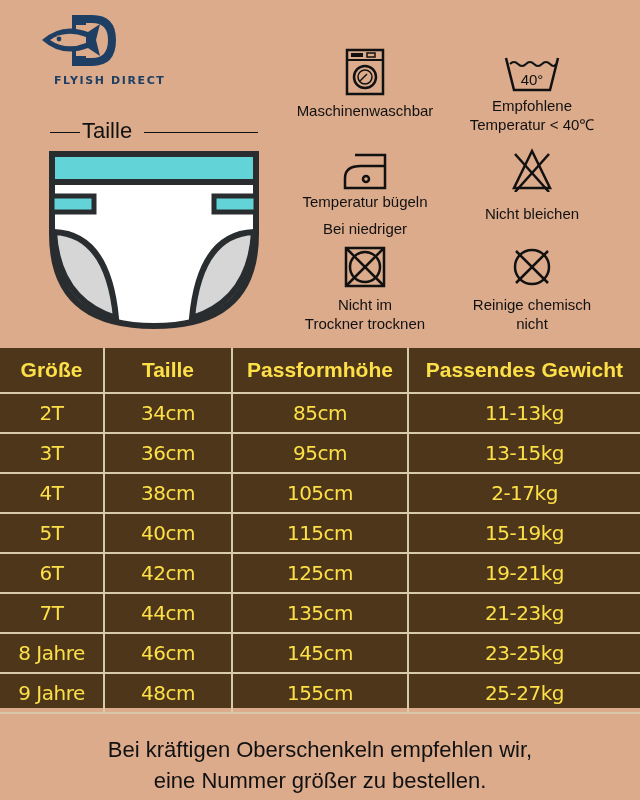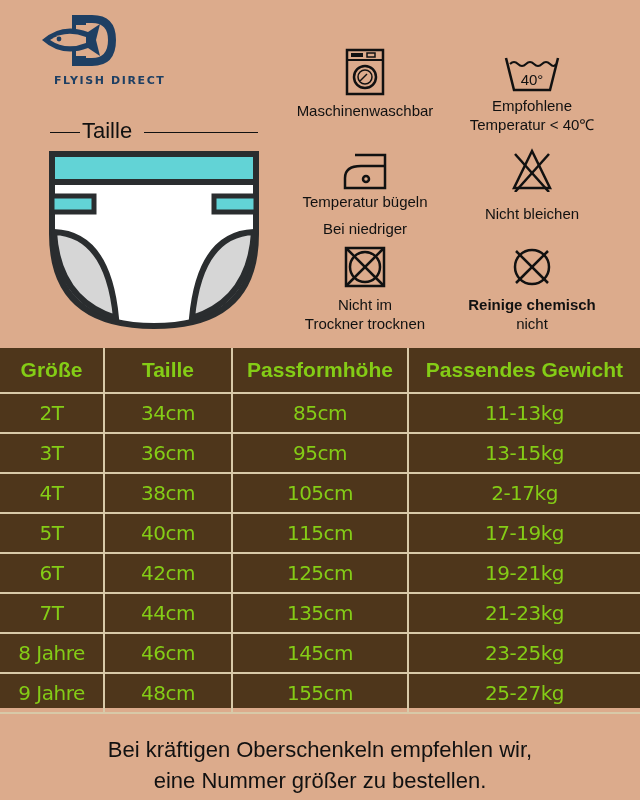--- a/index.html
+++ b/index.html
@@ -9,21 +9,21 @@
   .logo-text { position:absolute; left:14px; top:64px; font-family:"DejaVu Sans", sans-serif;
                font-size:11px; font-weight:bold; color:#1e3f63; letter-spacing:1.6px; white-space:nowrap; }
   .taille-label { position:absolute; left:48px; top:118px; width:212px; height:26px; }
   .taille-label .line { position:absolute; top:14px; height:1px; background:#111; }
   .taille-label .txt { position:absolute; left:34px; top:0; font-size:22px; }
   .diaper { position:absolute; left:48px; top:150px; width:212px; height:180px; }
   .care { position:absolute; text-align:center; font-size:15px; line-height:19px; }
   .care svg { display:block; margin:0 auto; }
   .table-wrap { position:absolute; left:0; top:348px; width:640px; height:360px; background:#4e361b; }
   table { border-collapse:collapse; width:640px; height:360px; table-layout:fixed; }
-  td, th { border:2px solid #d8c9a8; color:#84cc16; text-align:center; padding:0; }
+  td, th { border:2px solid #d8c9a8; color:#fde047; text-align:center; padding:0; }
   th { font-family:"Liberation Sans", sans-serif; font-weight:bold; font-size:21px; height:44px; white-space:nowrap; }
   td { font-family:"DejaVu Sans", sans-serif; font-size:20px; height:38px; letter-spacing:-0.5px; }
   table tr > *:first-child { border-left:none; }
   table tr > *:last-child { border-right:none; }
   table tr:first-child > * { border-top:none; }
   .footer { position:absolute; left:0; top:722px; width:640px; text-align:center; font-size:22px; line-height:31px; color:#111;margin-top:12px; }
 </style>
 </head>
 <body>
 
@@ -106,21 +106,21 @@
   <div style="margin-top:7px;">Nicht im</div>
   <div>Trockner trocknen</div>
 </div>
 
 <div class="care" style="left:452px;top:246px;width:160px;">
   <svg width="42" height="42" viewBox="0 0 42 42">
     <circle cx="21" cy="21" r="17" fill="none" stroke="#111" stroke-width="2.5"></circle>
     <line x1="5" y1="5" x2="37" y2="37" stroke="#111" stroke-width="2.5"></line>
     <line x1="37" y1="5" x2="5" y2="37" stroke="#111" stroke-width="2.5"></line>
   </svg>
-  <div style="margin-top:7px;font-weight:bold;">Reinige chemisch</div>
+  <div style="margin-top:7px;">Reinige chemisch</div>
   <div>nicht</div>
 </div>
 
 <div class="table-wrap">
   <table>
     <colgroup>
         <col style="width:104px">
         <col style="width:128px">
         <col style="width:176px">
         <col style="width:232px">
@@ -147,21 +147,21 @@
     <tr>
       <td>4T</td>
       <td>38cm</td>
       <td>105cm</td>
       <td>2-17kg</td>
     </tr>
     <tr>
       <td>5T</td>
       <td>40cm</td>
       <td>115cm</td>
-      <td>17-19kg</td>
+      <td>15-19kg</td>
     </tr>
     <tr>
       <td>6T</td>
       <td>42cm</td>
       <td>125cm</td>
       <td>19-21kg</td>
     </tr>
     <tr>
       <td>7T</td>
       <td>44cm</td>

